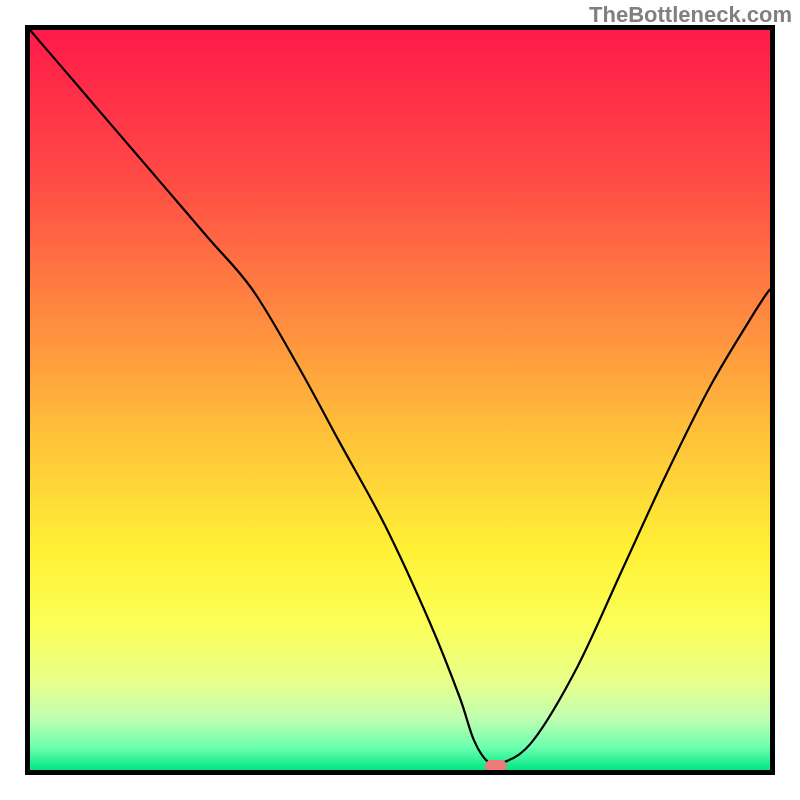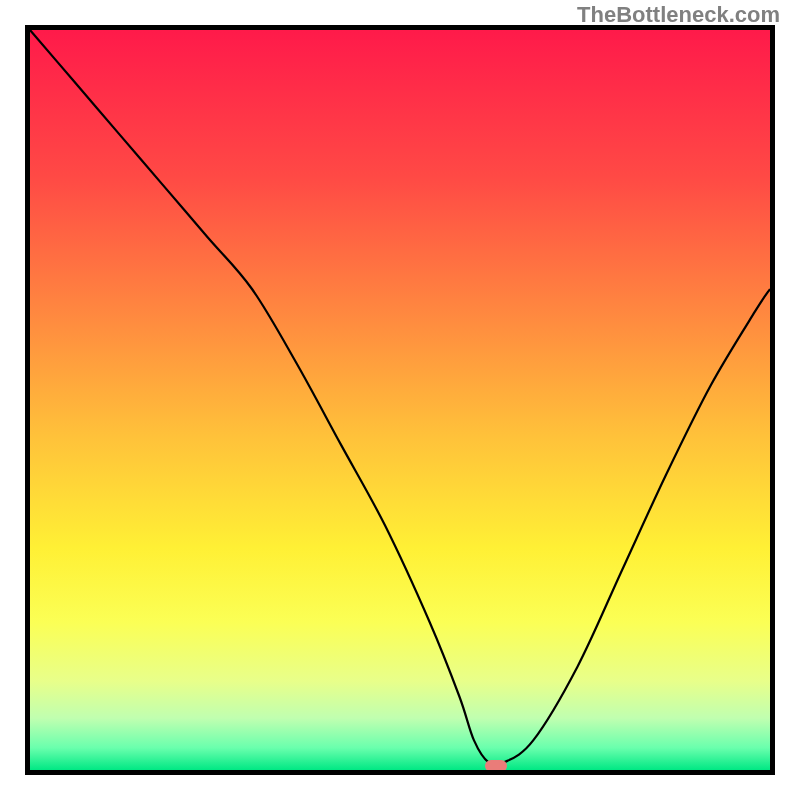--- a/index.html
+++ b/index.html
@@ -11,21 +11,21 @@
     font-family: Arial, Helvetica, sans-serif;
   }
   .container {
     position: relative;
     width: 800px;
     height: 800px;
   }
   .watermark {
     position: absolute;
     top: 2px;
-    right: 20px;
+    right: 8px;
     color: #808080;
     font-size: 22px;
     font-weight: 600;
     font-family: Arial, sans-serif;
     z-index: 2;
   }
   .plot-frame {
     position: absolute;
     left: 25px;
     top: 25px;

